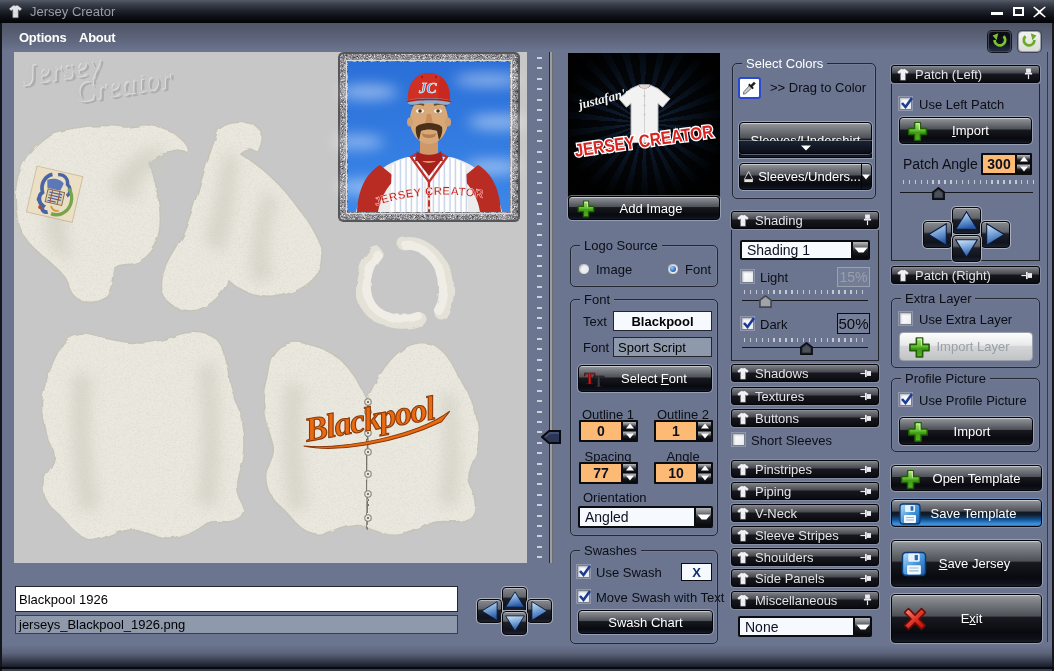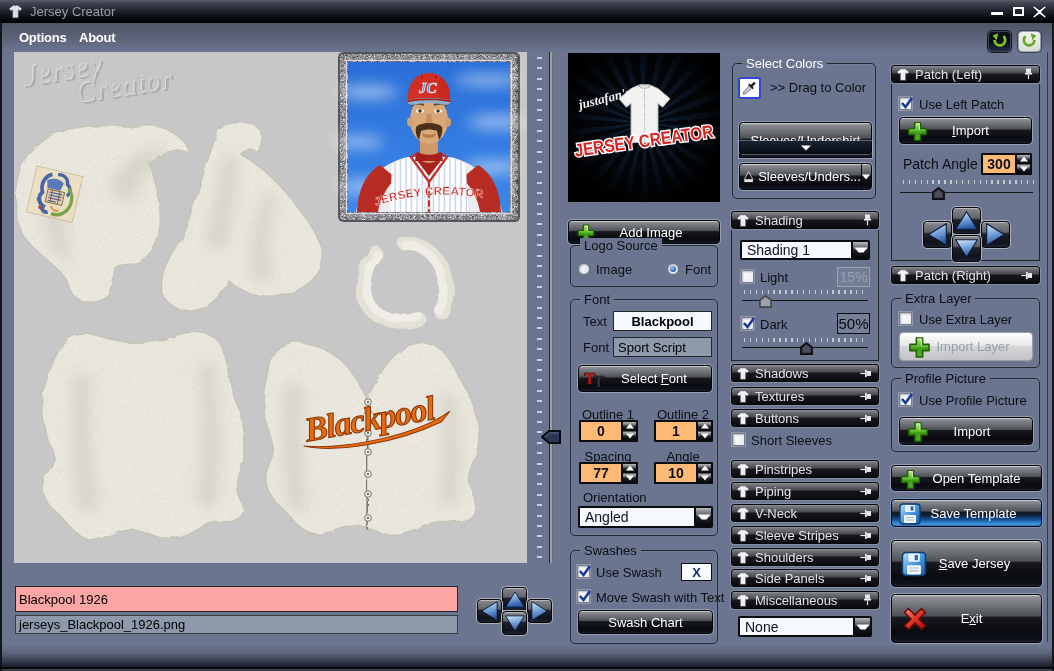--- a/index.html
+++ b/index.html
@@ -5,21 +5,21 @@
 .abs{position:absolute}
 .titlebar{left:0;top:0;width:1054px;height:23px;background:linear-gradient(180deg,#565b68 0%,#3b404c 18%,#20242e 45%,#0c0e14 75%,#020306 100%);}
 .tbtxt{left:30px;top:4px;color:#989da6;font-size:13px}
 .winbtn{color:#fff}
 .menubar{left:2px;top:23px;width:1050px;height:28px;background:linear-gradient(180deg,#4e5566 0%,#5d647a 55%,#6b7590 100%)}
 .menuitem{top:30px;color:#fff;font-size:13px;font-weight:bold;letter-spacing:-.25px}
 .sidebl{left:0;top:23px;width:2px;height:648px;background:#14161c}
 .sidebr{left:1052px;top:23px;width:2px;height:648px;background:#14161c}
 .bottombar{left:2px;top:645px;width:1050px;height:24px;background:linear-gradient(180deg,#6b7590 0%,#5c637a 35%,#33384a 70%,#181b26 92%,#101218 100%)}
 .canvas{left:14px;top:52px;width:513px;height:511px;background:#c7c7c7}
-.tb1{left:15px;top:586px;width:443px;height:18px;background:#fca5a5;border:1px solid #23262c;font-size:13px;color:#000;padding:12px 3px;font-family:"Liberation Sans",sans-serif}
+.tb1{left:15px;top:586px;width:443px;height:18px;background:#ffffff;border:1px solid #23262c;font-size:13px;color:#000;padding:12px 3px;font-family:"Liberation Sans",sans-serif}
 .tb2{left:15px;top:615px;width:443px;height:19px;background:#8e99ac;border:1px solid #3a3e46;font-size:13px;color:#000;padding:1px 3px}
 .vticks{left:537px;top:57px;width:5px;height:501px;background:repeating-linear-gradient(180deg,#ccd0d8 0 2px,transparent 2px 10.4px)}
 .vtrack{left:549px;top:52px;width:4px;height:511px;background:linear-gradient(90deg,#26292f 0 1px,#9a9da2 1px 3px,#6a6d72 3px 4px)}
 
 .btn{border:1px solid #04050a;border-radius:4px;background:linear-gradient(180deg,#a2a5a9 0%,#888b90 7%,#4e5157 44%,#17191f 48%,#090a0f 80%,#0e1119 94%,#1a1f2e 100%);box-shadow:0 0 0 1px rgba(185,192,205,.55),inset 0 1px 0 rgba(255,255,255,.45);color:#fff;display:flex;align-items:center;justify-content:center;font-size:13px}
 .btn.lit{background:linear-gradient(180deg,#a2a5a9 0%,#888b90 7%,#50545a 42%,#14191f 47%,#0d2036 58%,#155092 75%,#3e97e4 93%,#2a6cb8 100%);box-shadow:0 0 0 1px rgba(120,170,230,.55),inset 0 1px 0 rgba(255,255,255,.45)}
 .btn.dis{background:linear-gradient(180deg,#fdfdfd 0%,#e8e9ea 45%,#d4d5d7 50%,#c2c3c6 100%);color:#9aa0a6;box-shadow:0 0 0 1px rgba(120,126,138,.5);border:1px solid #9aa0aa}
 .hdr{border:1px solid #04050a;border-radius:3px;background:linear-gradient(180deg,#94979c 0%,#777a80 8%,#46484e 44%,#17181d 50%,#0a0b10 100%);box-shadow:0 0 0 1px rgba(170,178,190,.4);color:#e2e3e6;display:flex;align-items:center;font-size:13px;height:18px}
 .hdr svg.jersey{margin:0 5px 0 4px}
 .hdr .pin{margin-left:auto;margin-right:6px}
@@ -294,21 +294,21 @@
 <path d="M23,3 C24,7 33,7 34,3 L34,2 H23 Z" fill="#d8d8d8"></path>
 <circle cx="28.5" cy="14" r="1" fill="#c0c0c0"></circle>
         <circle cx="28.5" cy="24" r="1" fill="#c0c0c0"></circle>
         <circle cx="28.5" cy="34" r="1" fill="#c0c0c0"></circle>
 </g>
 <text x="12" y="56" transform="rotate(-14 12 56)" font-family="'Liberation Serif',serif" font-style="italic" font-weight="bold" font-size="13" fill="#f4f4f4">justafan's</text>
 <g transform="rotate(-8 76 89)" text-anchor="middle" font-family="'Liberation Sans',sans-serif" font-weight="bold" font-size="18">
 <text x="76" y="94" fill="#d82420" stroke="#fff" stroke-width="2.8" paint-order="stroke" textLength="140" lengthAdjust="spacingAndGlyphs">JERSEY CREATOR</text>
 </g>
 </svg></div>
-<div class="abs btn" style="left:568px;top:220px;width:152px;height:24px">
+<div class="abs btn" style="left:568px;top:196px;width:152px;height:24px">
     <svg width="22" height="22" viewBox="0 0 24 24" style="position:absolute;left:6px;top:1px">
       <use href="#gplus"></use>
     </svg>
     <span style="margin-left:14px">Add Image</span>
   </div>
 <div class="abs grp" style="left:570px;top:245px;width:148px;height:42px">
     <i>Logo Source</i>
   </div>
 <div class="abs rad" style="left:578px;top:263px"></div>
 <div class="abs cbl" style="left:596px;top:262px">Image</div>

